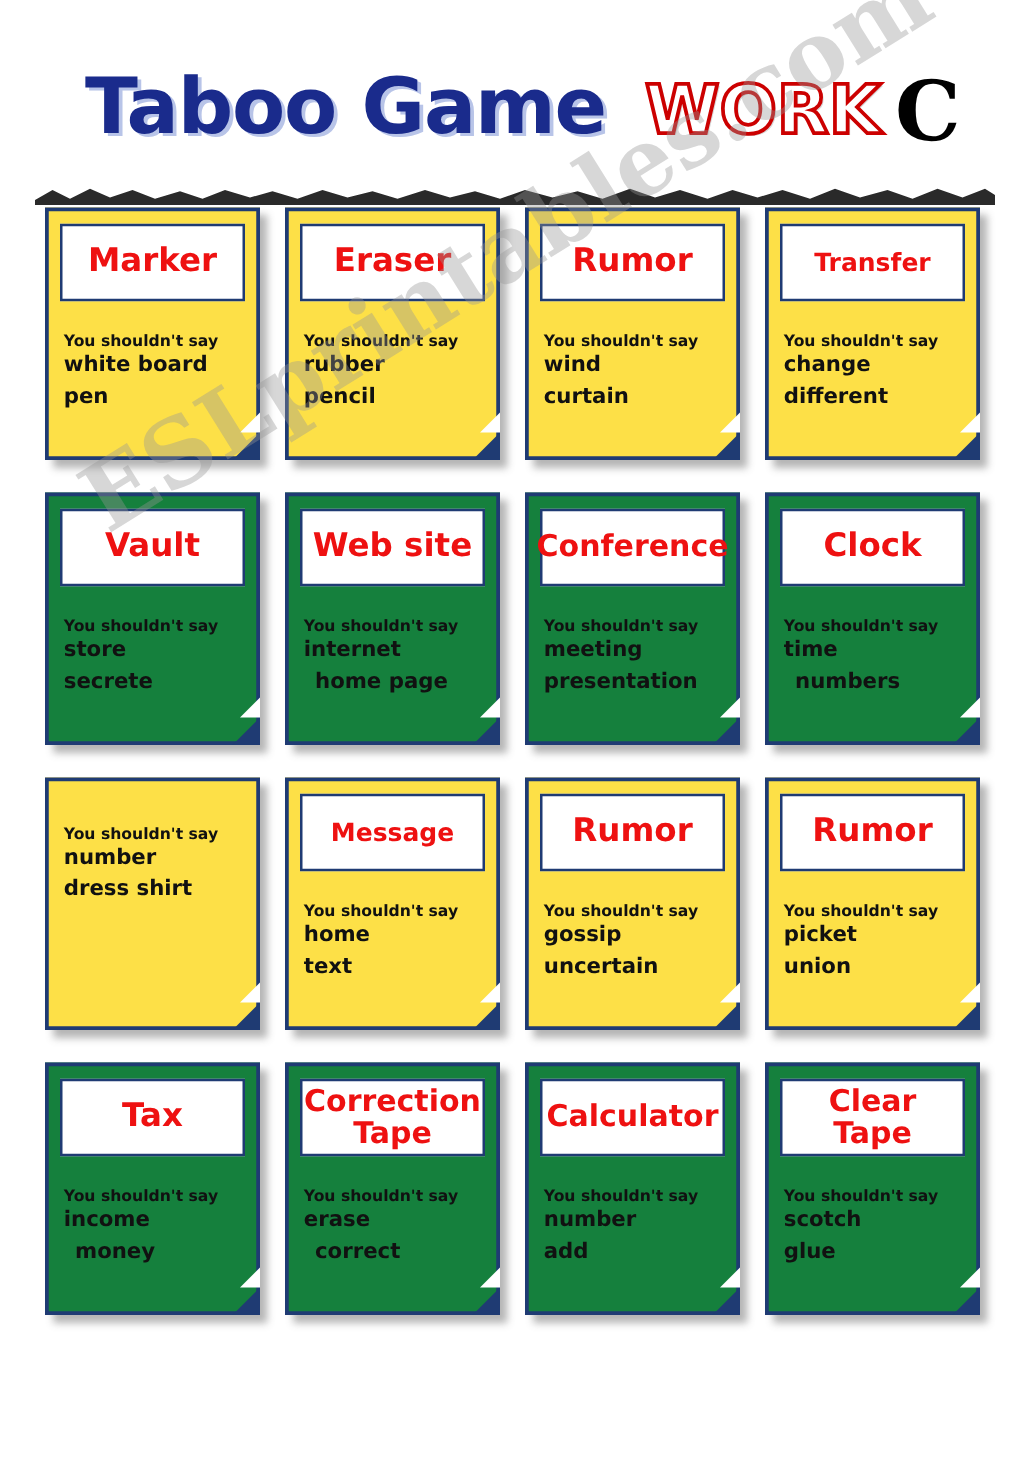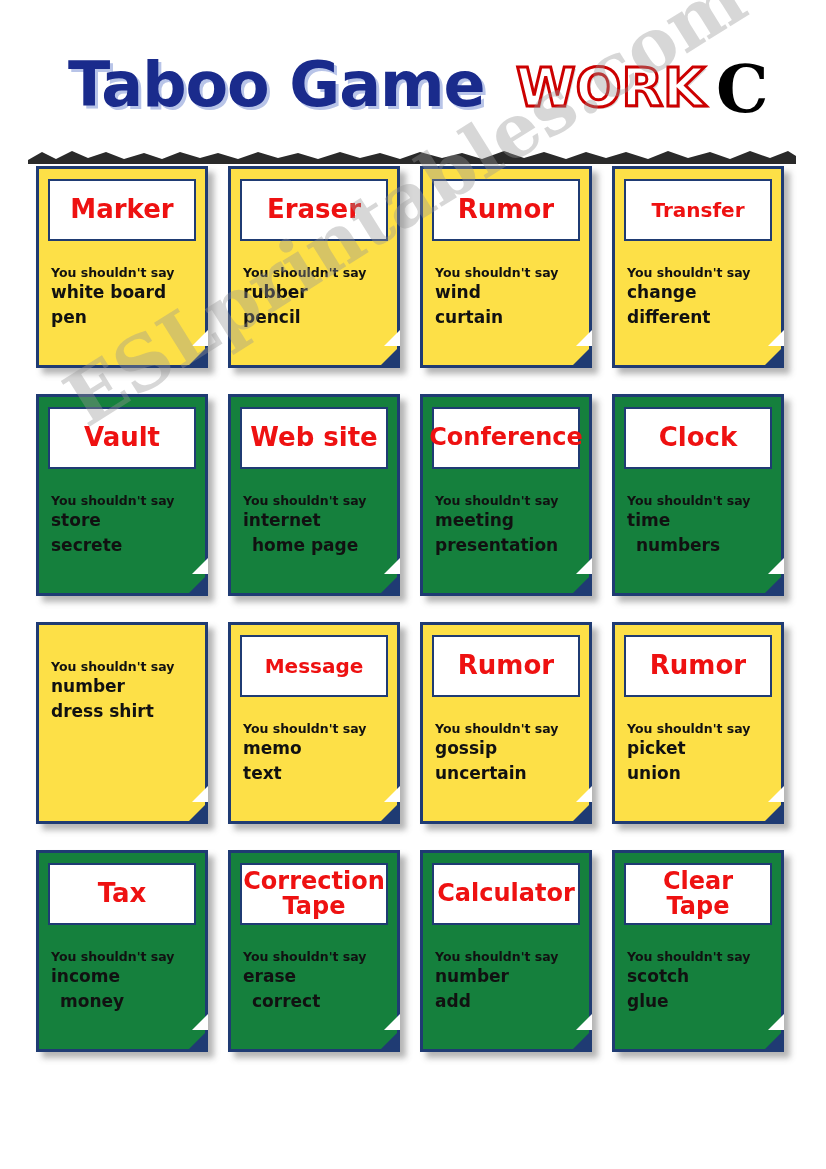--- a/index.html
+++ b/index.html
@@ -302,21 +302,21 @@
       <span class="fold">
           <span class="fold-inner"></span>
         </span>
     </div>
 
     <div class="card green">
       <div class="word-box">
         <span class="word small">Message</span>
       </div>
       <div class="hint-label">You shouldn't say</div>
-      <div class="clue">memo</div>
+      <div class="clue">home</div>
       <div class="clue">text</div>
       <span class="fold">
           <span class="fold-inner"></span>
         </span>
     </div>
 
     <div class="card green">
       <div class="word-box">
         <span class="word">Rumor</span>
       </div>

